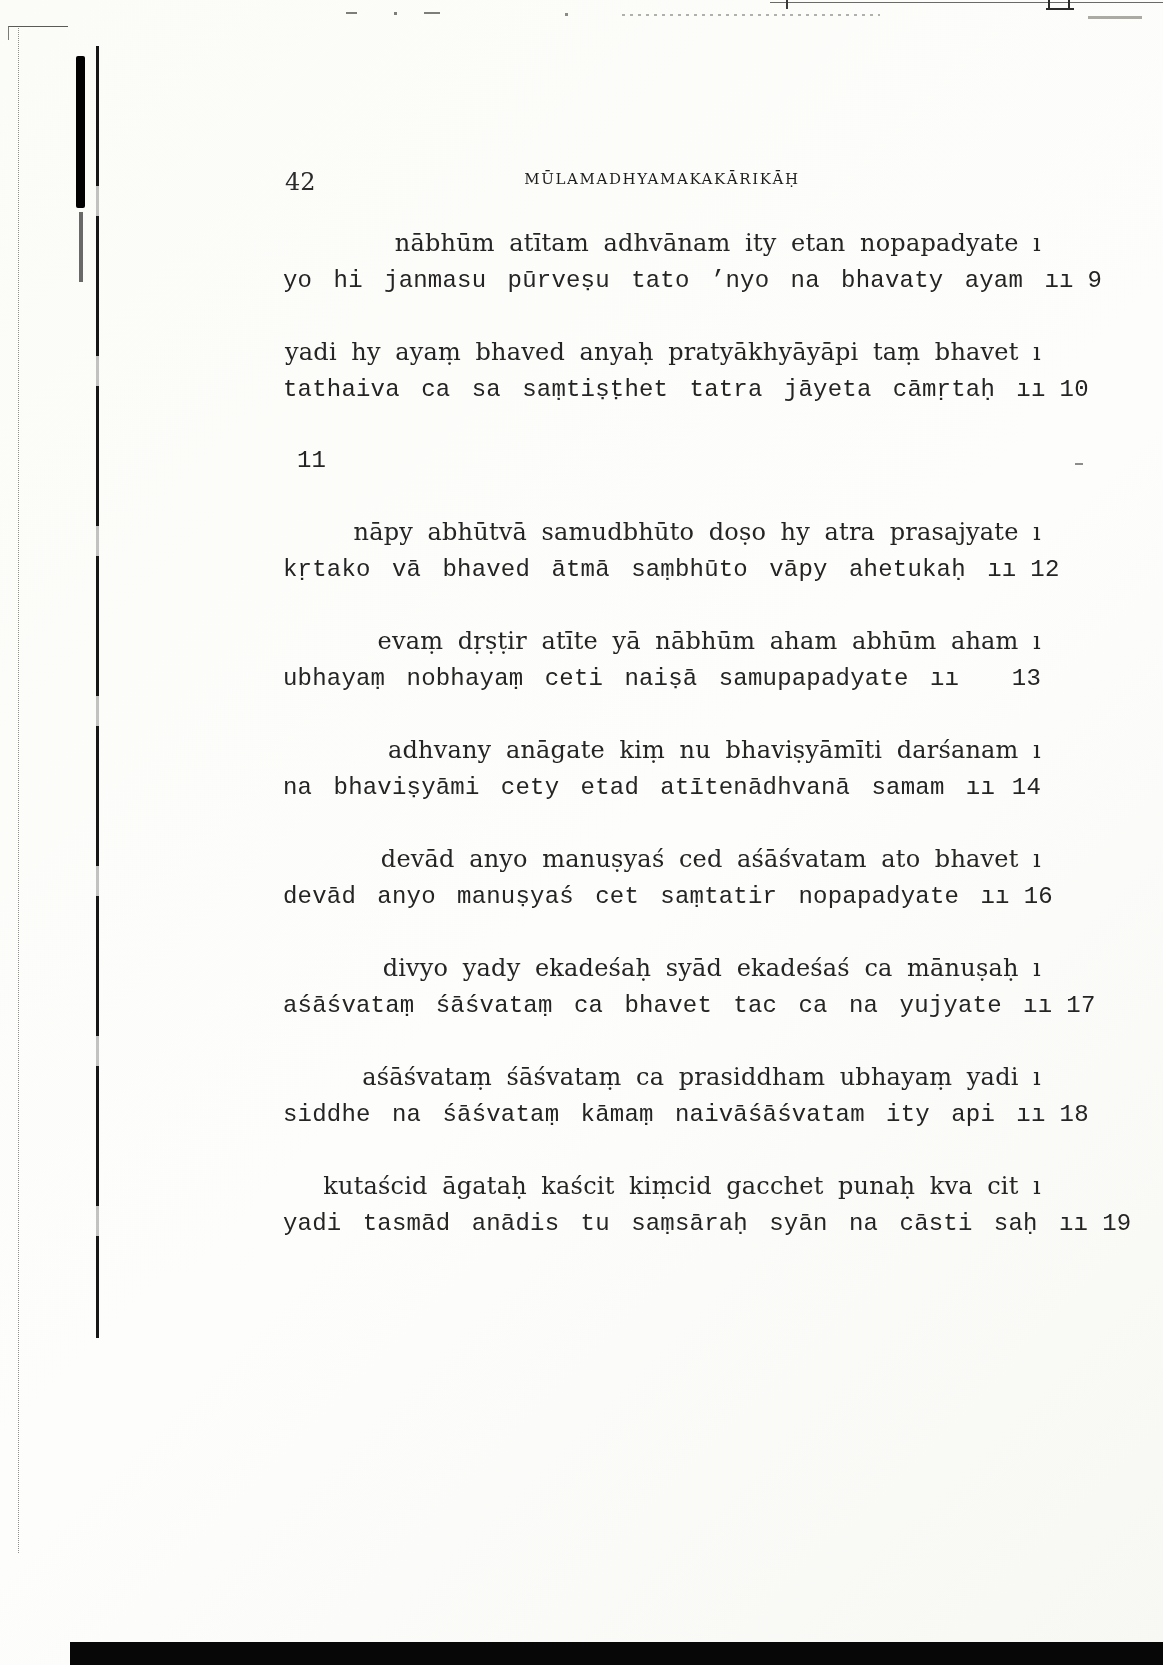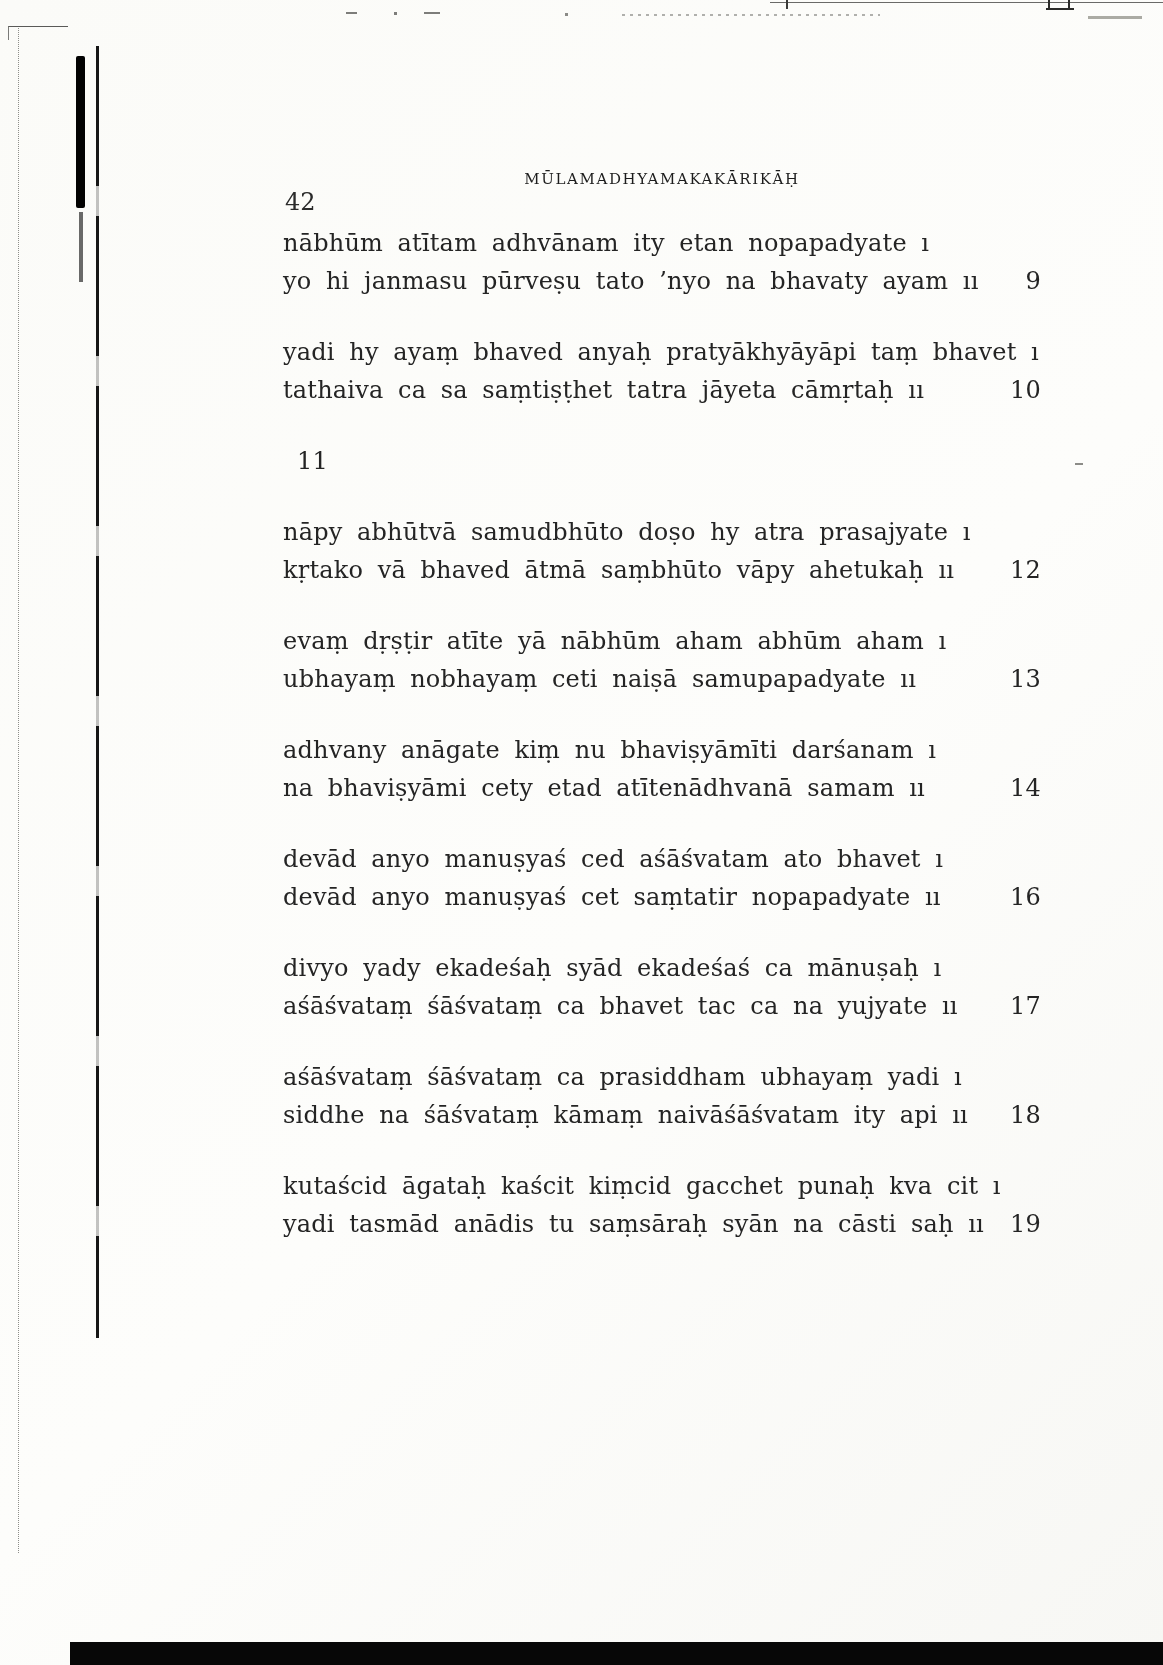--- a/index.html
+++ b/index.html
@@ -7,26 +7,26 @@
   body { background:#e9e9e6; font-family:"DejaVu Serif", serif; }
   .page {
     position:relative; width:1163px; height:1665px;
     background:linear-gradient(135deg,#fbfbf8 0%, #fdfdfb 55%, #f7f7f4 100%);
     overflow:hidden; color:#222;
   }
 
   
   .text-block { position:absolute; left:283px; top:166px; width:758px; }
   .page-header { position:relative; height:32px; margin-bottom:26px; }
-  .page-number { position:absolute; left:2px; top:2px; font-size:24px; color:#2b2b2b;margin-top:20px; }
+  .page-number { position:absolute; left:2px; top:2px; font-size:24px; color:#2b2b2b; }
   .page-title  { text-align:center; font-size:15px; letter-spacing:1.6px; color:#1d1d1d; padding-top:4px; }
 
-  .verse { margin-bottom:33px; }
+  .verse { margin-bottom:33px;text-align:right; }
   .verse-line { font-size:24px; line-height:38px; letter-spacing:0.2px; word-spacing:0.28em; color:#242424; white-space:nowrap; }
-  .line2 { display:flex; justify-content:space-between; align-items:baseline; }
+  .line2 { display:flex; justify-content:space-between; align-items:baseline;font-family:Liberation Mono, monospace; }
   .verse-num { font-size:24px; color:#242424; padding-left:14px; }
 
   
   .artifact { position:absolute; }
   .bottom-bar { left:70px; top:1642px; width:1093px; height:23px; background:#070707; }
   .left-line  { left:96px; top:46px; width:3px; height:1292px;
                 background:repeating-linear-gradient(to bottom,#161616 0 140px, rgba(20,20,20,0.25) 140px 170px); }
   .left-blob  { left:76px; top:56px; width:9px; height:152px; background:#020202; border-radius:2px; }
   .left-blob2 { left:79px; top:212px; width:4px; height:70px; background:#1a1a1a; opacity:.65; }
   .left-dotted{ left:18px; top:28px; height:1525px; width:0; border-left:1px dotted #8e8e8a; }

